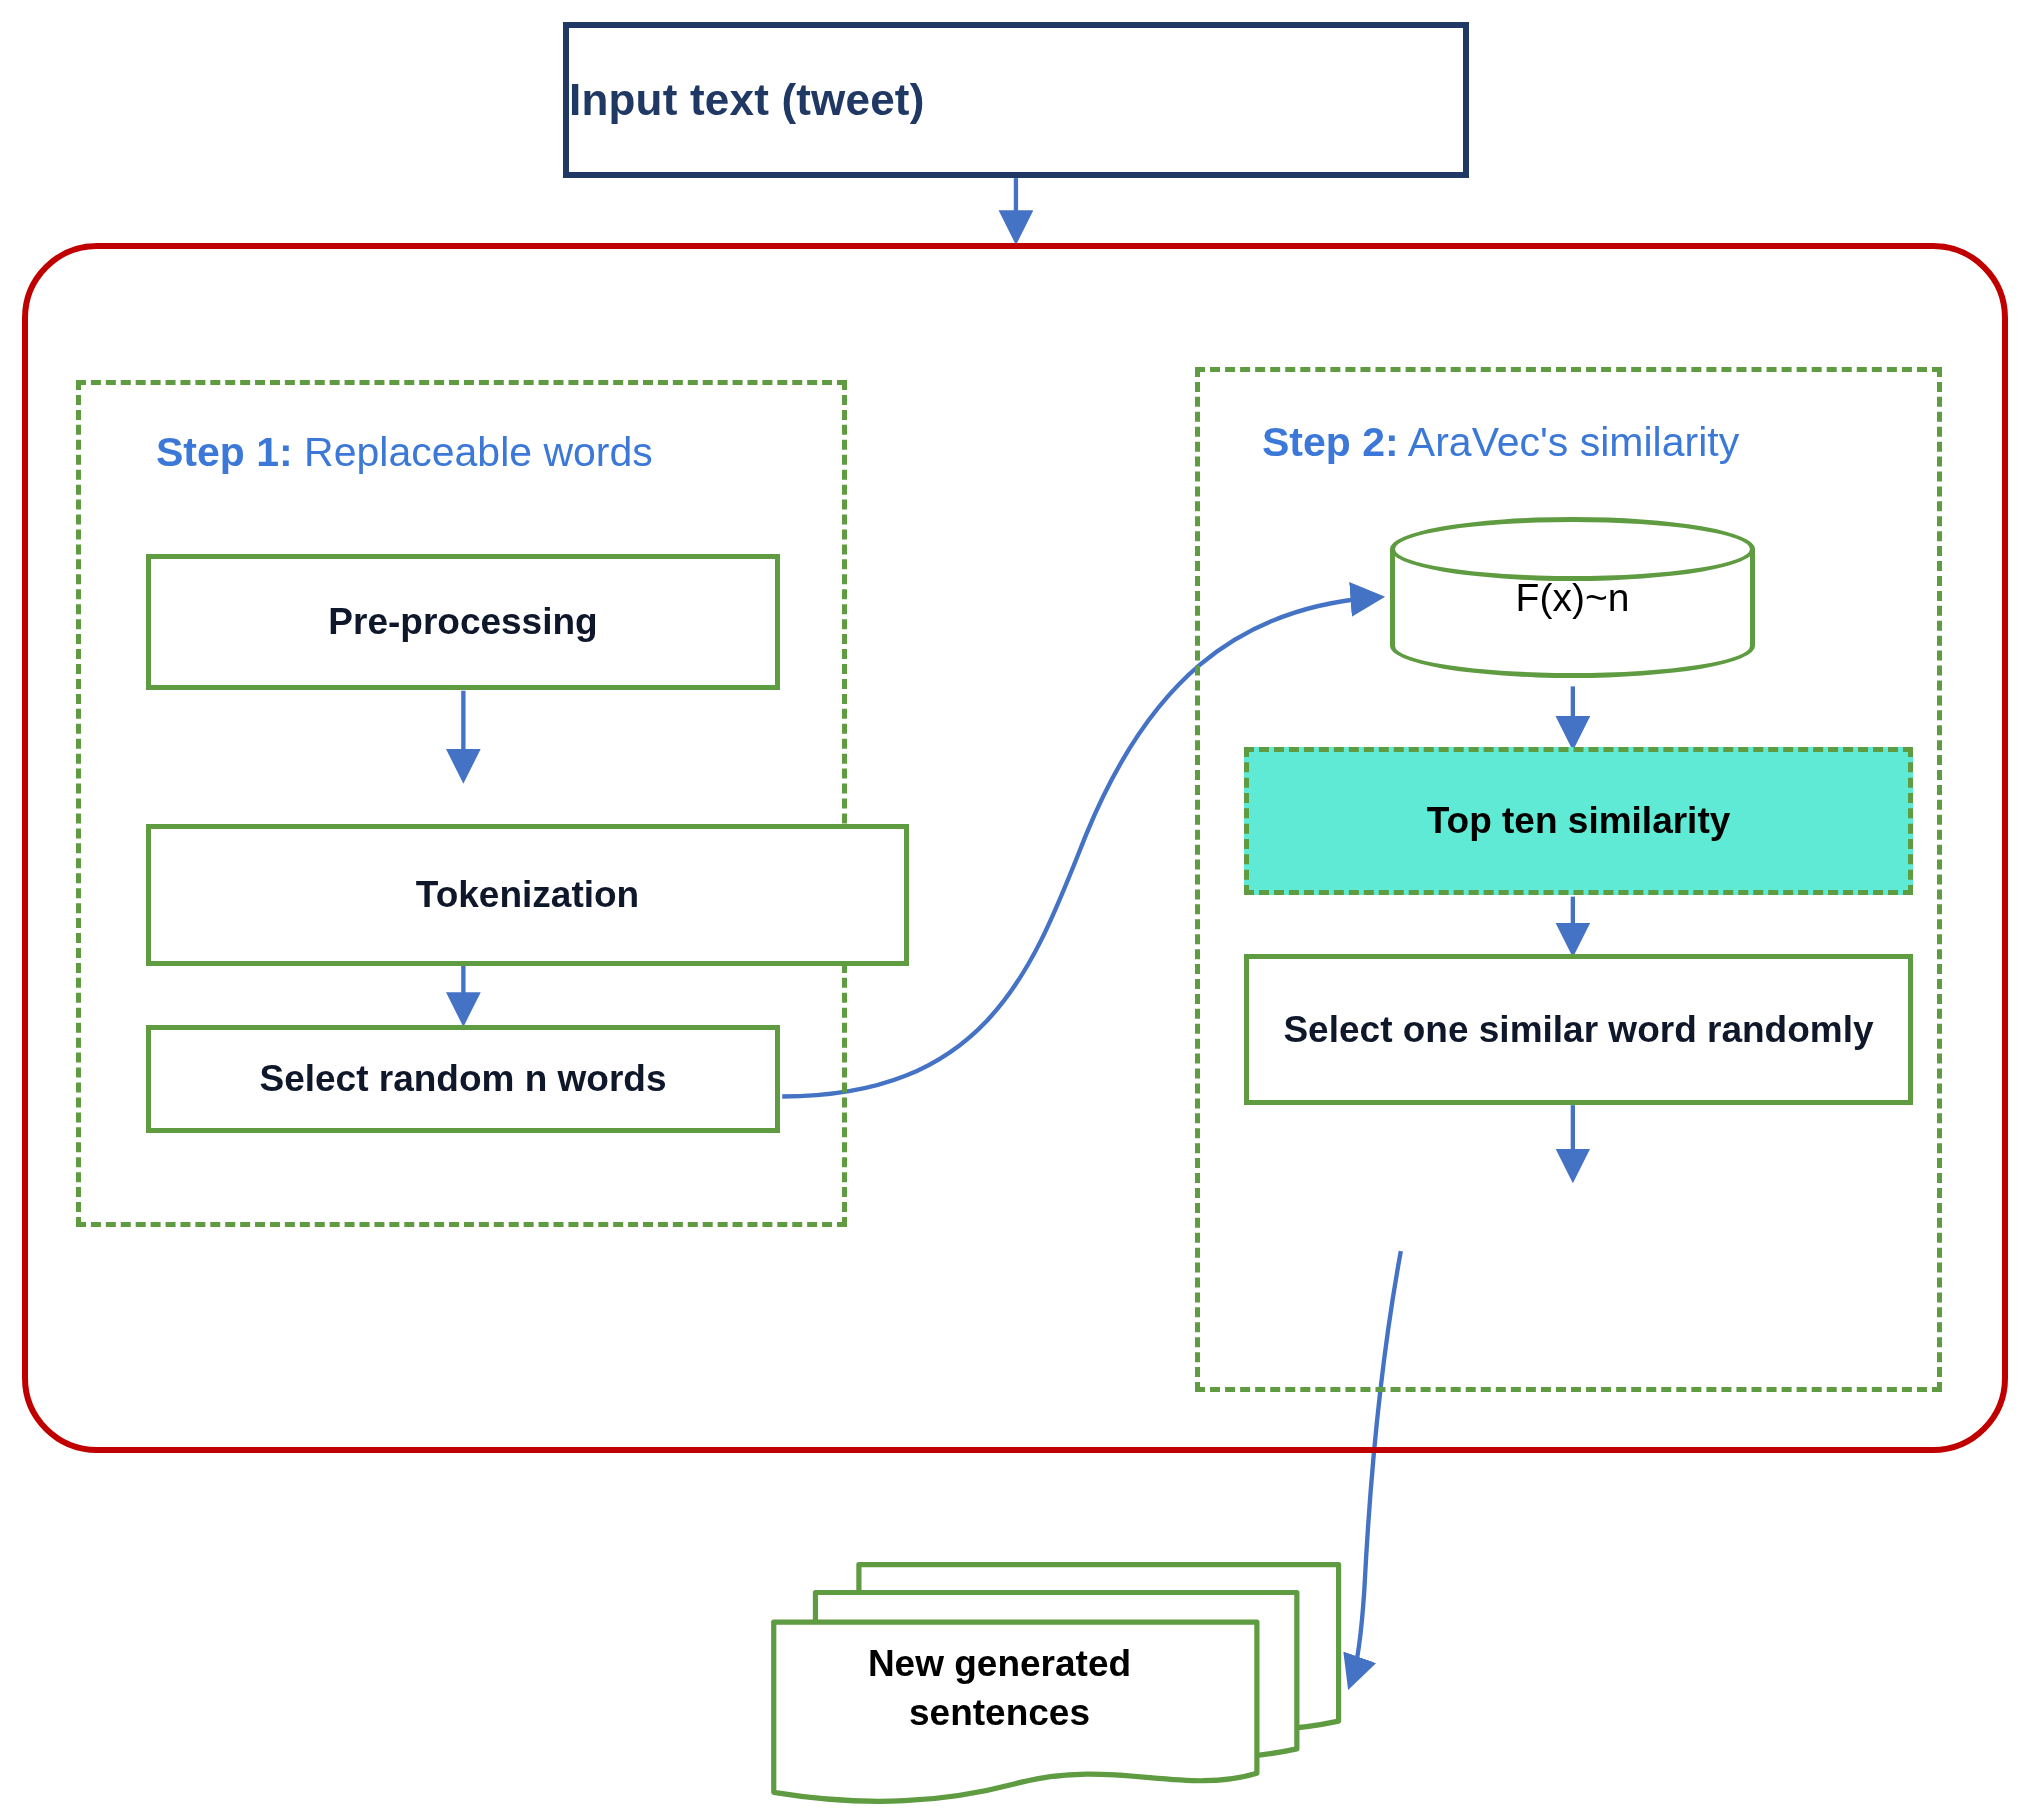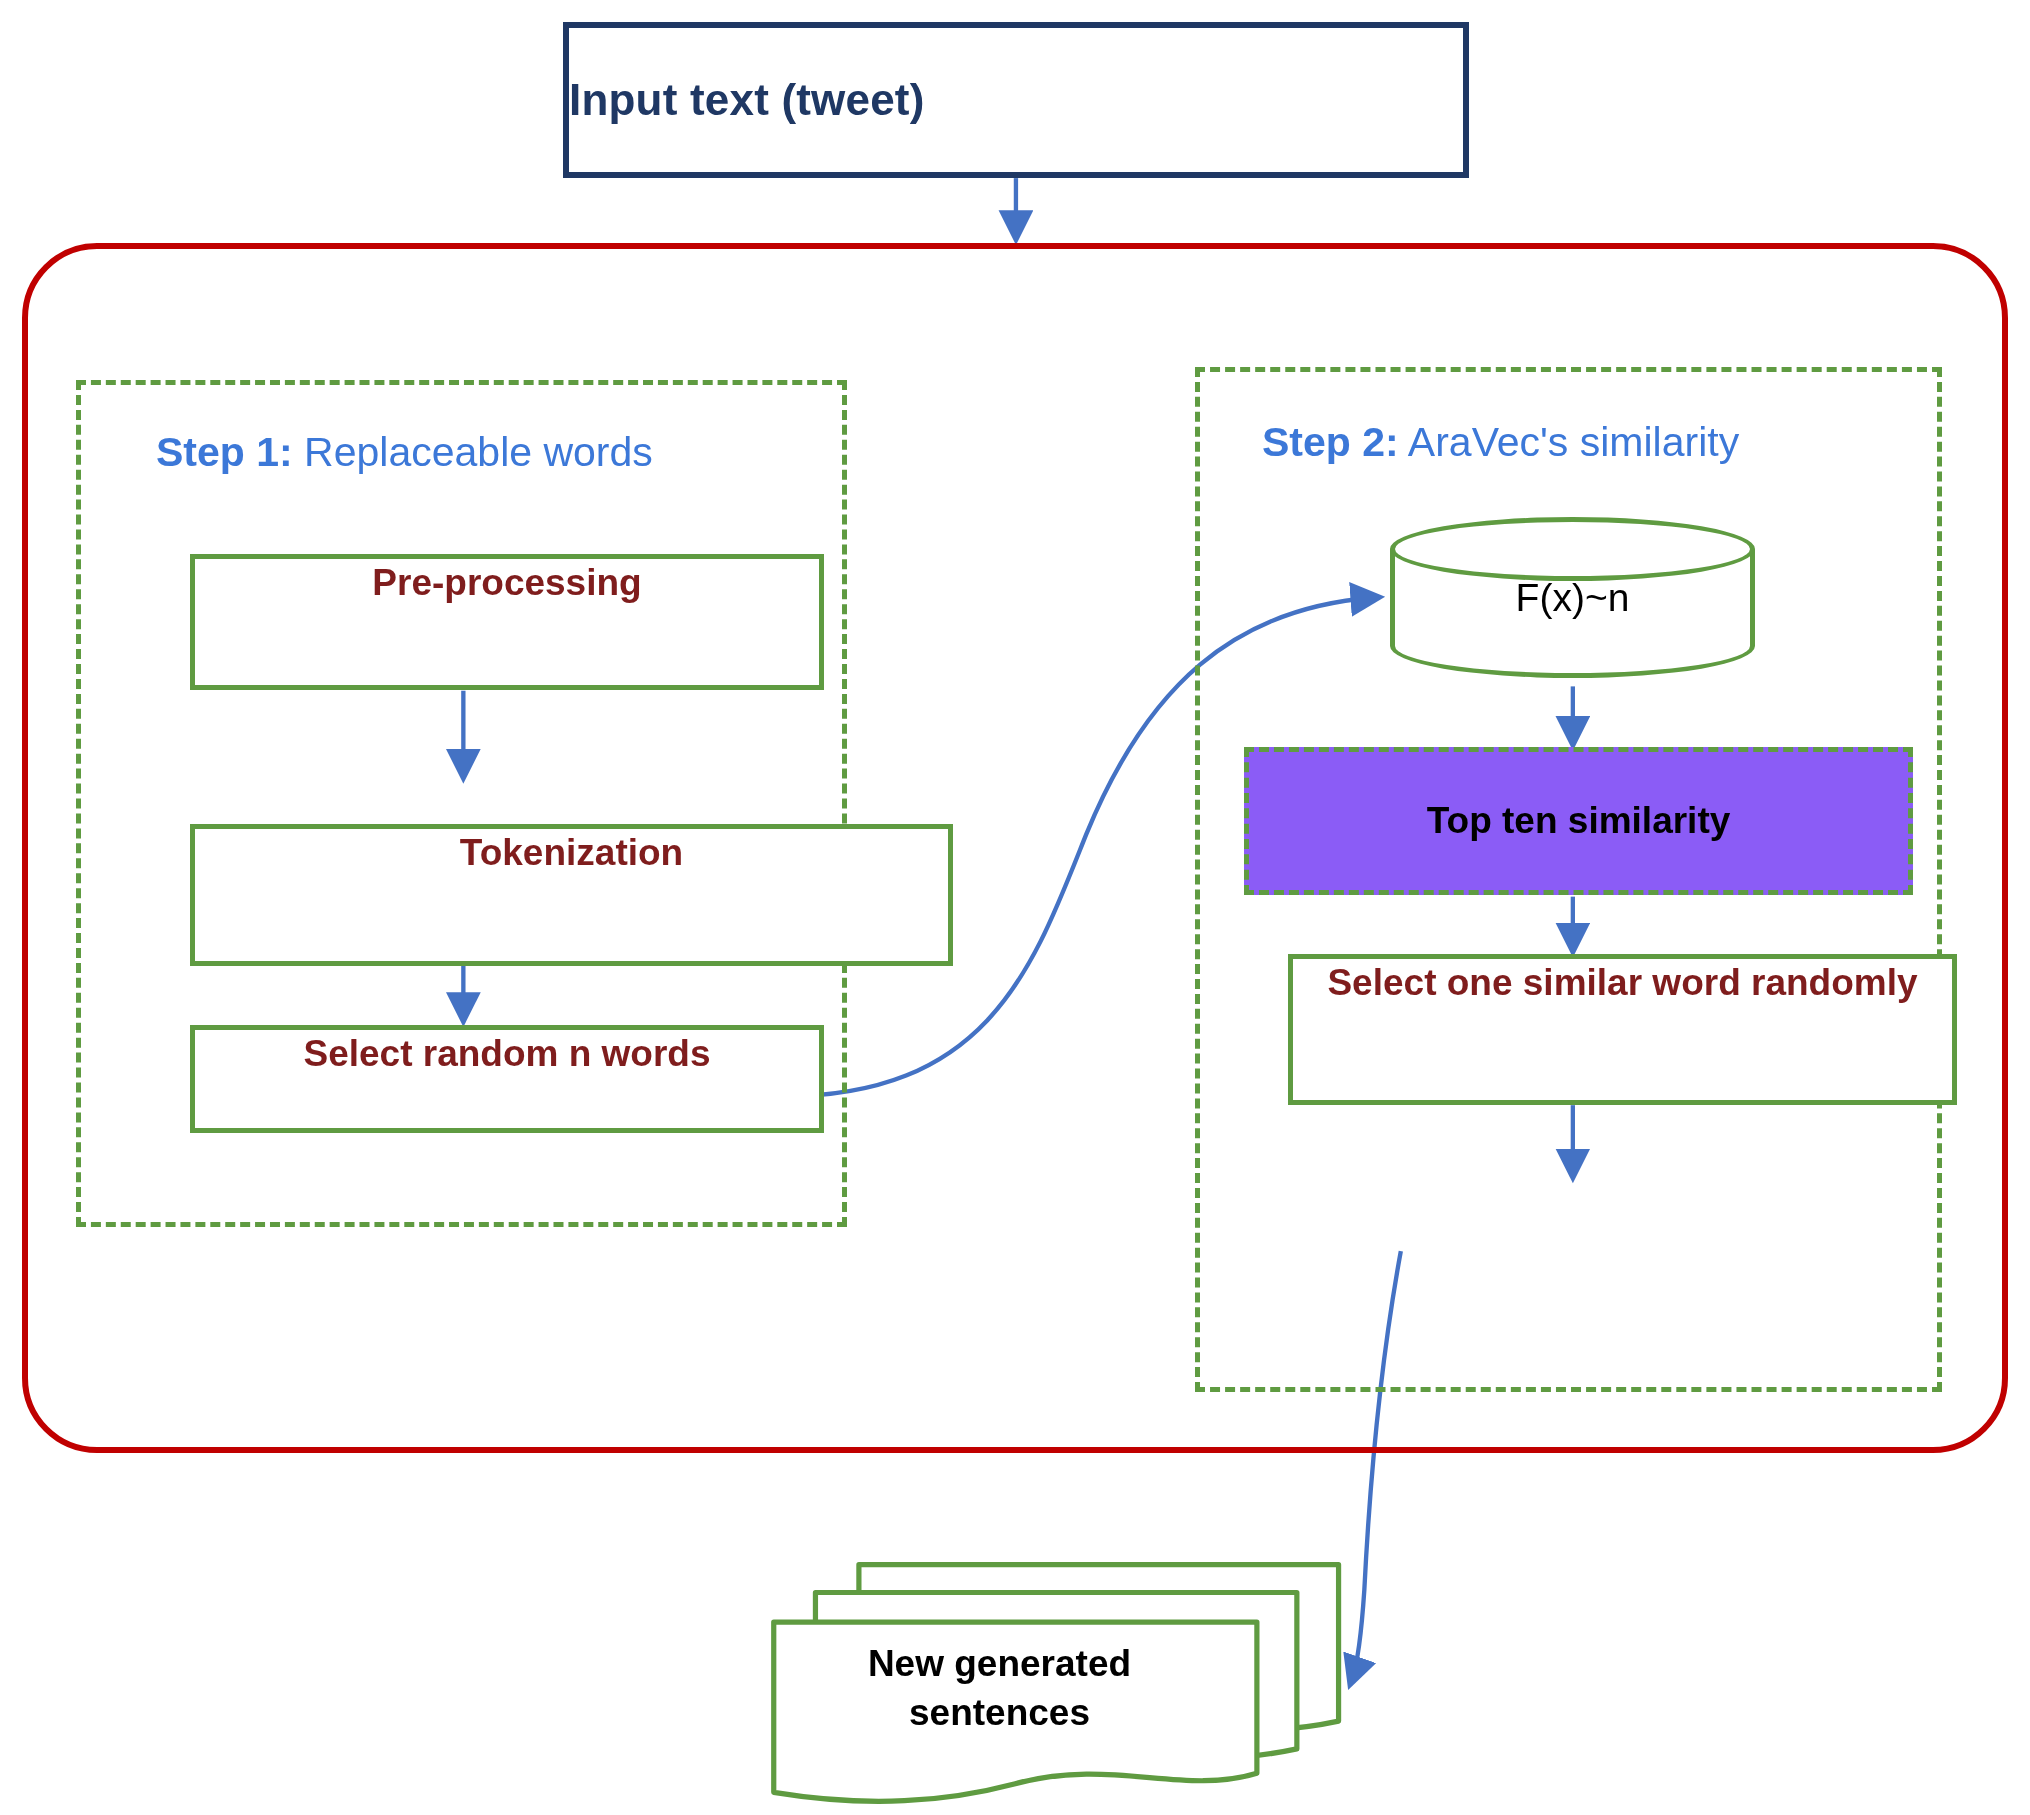--- a/index.html
+++ b/index.html
@@ -37,34 +37,33 @@
     position:absolute;white-space:nowrap;color:#3C78D8;font-size:41px;
     font-family:"Liberation Sans",sans-serif;
   }
   .step-title b{font-weight:bold;color:#3C78D8;}
   .step1-title{left:156px;top:429px;}
   .step2-title{left:1262px;top:419px;}
 
   
   .proc{
     border:5.2px solid #5F9B41;background:#fff;
-    display:flex;align-items:flex-start;justify-content:center;text-align:center;
-    color:#7f1d1d;font-weight:bold;font-size:37px;line-height:1.28;
-    font-family:"Liberation Sans",sans-serif;
-    margin-left:44px;
+    display:flex;align-items:center;justify-content:center;text-align:center;
+    color:#0f172a;font-weight:bold;font-size:37px;line-height:1.28;
+    font-family:"Liberation Sans",sans-serif;
   }
   .proc-pre{left:146px;top:554px;width:634px;height:136px;}
   .proc-tok{left:146px;top:824px;width:763px;height:142px;}
   .proc-sel{left:146px;top:1025px;width:634px;height:108px;}
   .proc-one{left:1244px;top:954px;width:669px;height:151px;}
 
   
   .dashdot{
     left:1244px;top:747px;width:669px;height:148px;
-    border:5.2px dashed #5F9B41;background:#8b5cf6;
+    border:5.2px dashed #5F9B41;background:#5eead4;
     display:flex;align-items:center;justify-content:center;
     color:#000;font-weight:bold;font-size:37px;
     font-family:"Liberation Sans",sans-serif;
   }
 
   
   .cyl{background:transparent;}
   .cyl .cap{
     position:absolute;left:0;top:0;width:100%;height:64px;
     border:5.2px solid #5F9B41;border-radius:50%;box-sizing:border-box;background:#fff;

